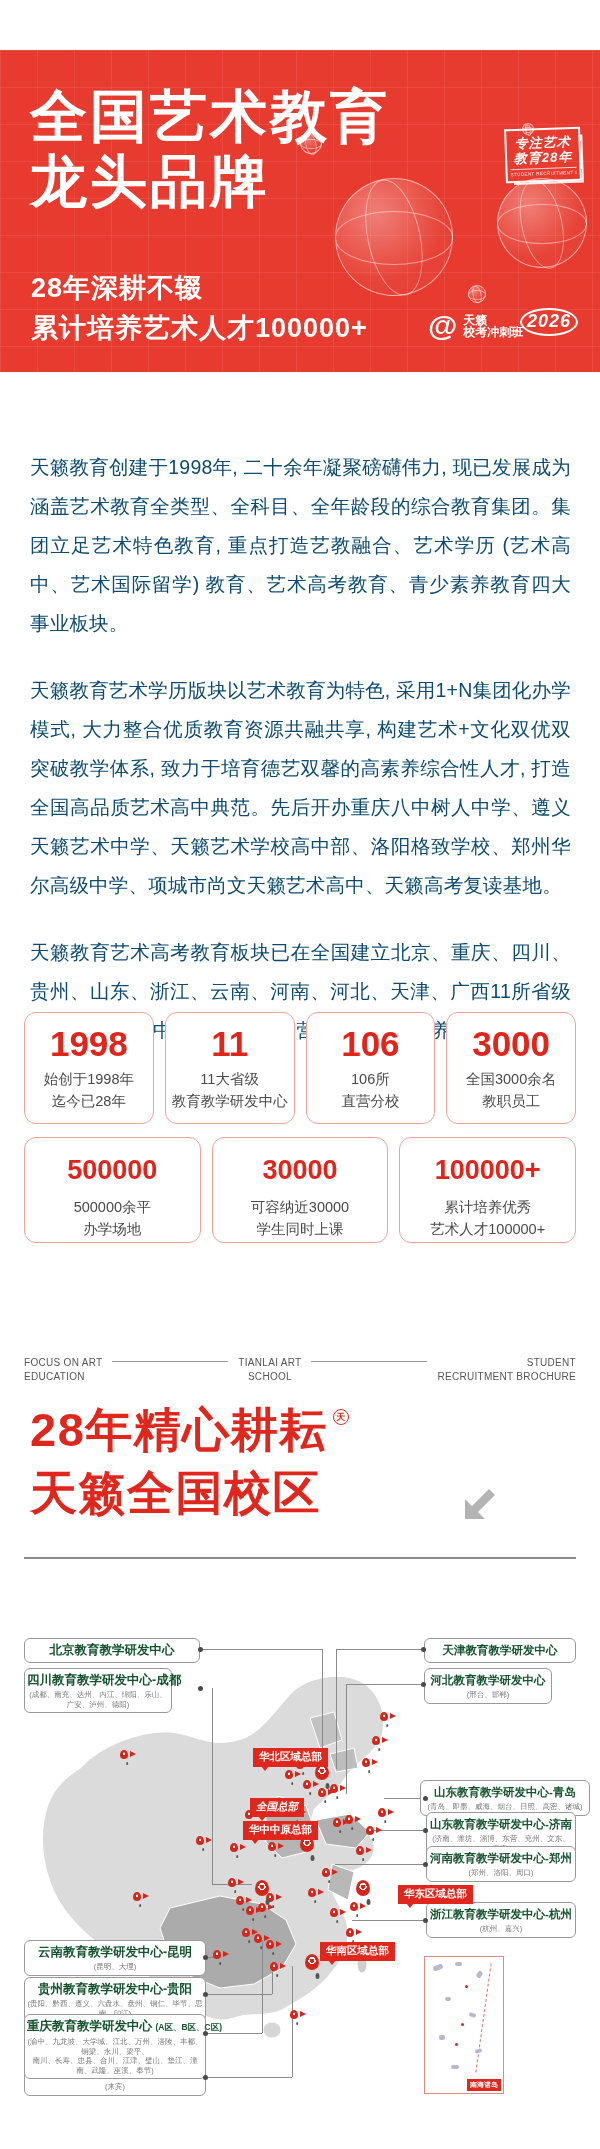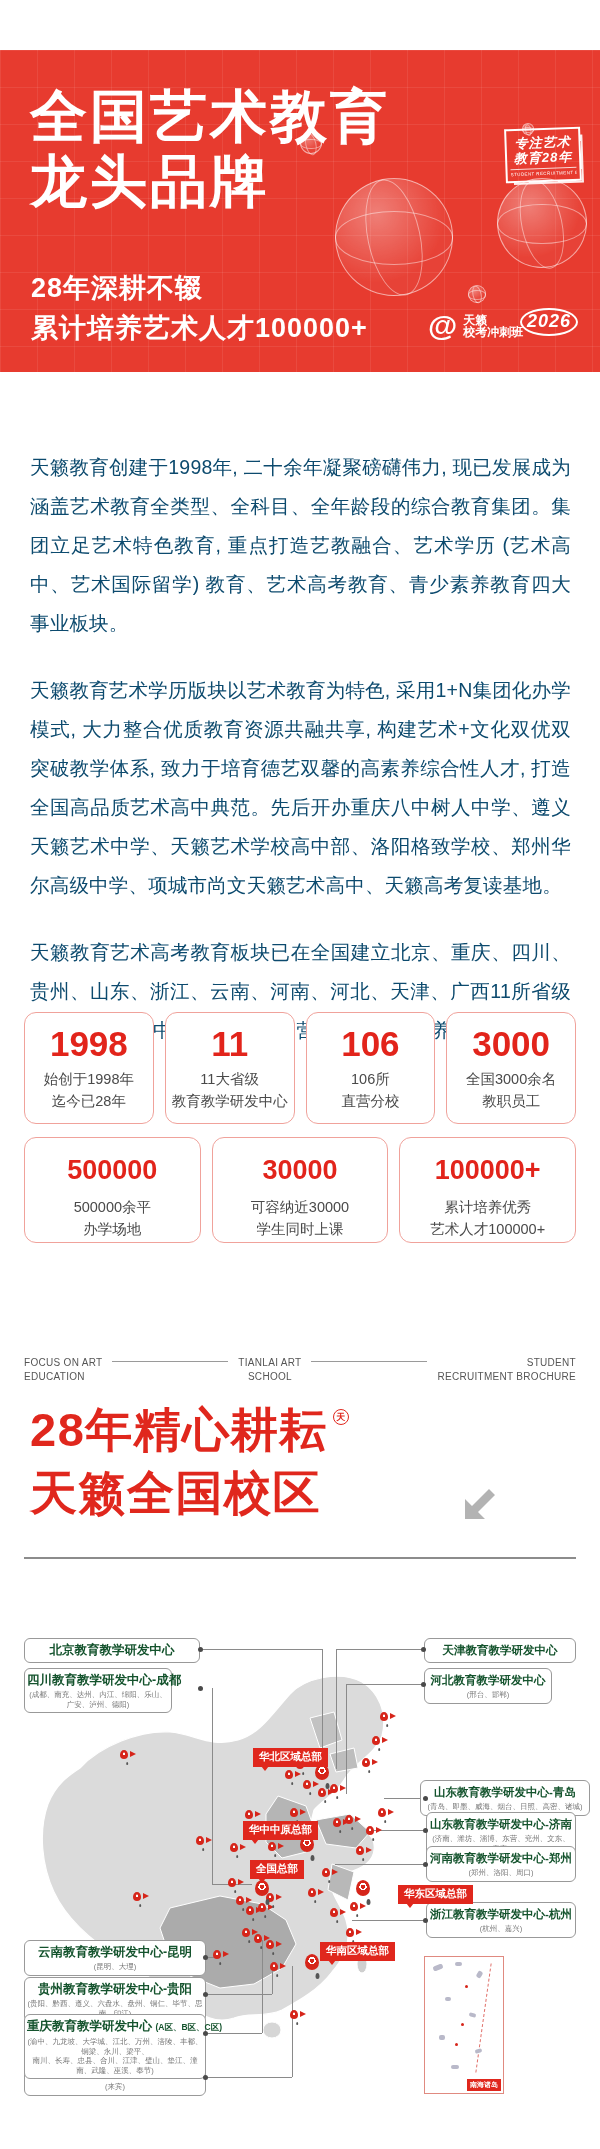--- a/index.html
+++ b/index.html
@@ -313,21 +313,21 @@
   <div class="pin" style="left:270px;top:1962px;"></div>
   <div class="pin" style="left:290px;top:2010px;"></div>
   <div class="pin big" style="left:315px;top:1768px;"></div>
   <div class="pin big" style="left:300px;top:1840px;"></div>
   <div class="pin big" style="left:255px;top:1884px;"></div>
   <div class="pin big" style="left:356px;top:1884px;"></div>
   <div class="pin big" style="left:305px;top:1958px;"></div>
 
   <div class="hq-badge" style="left:253px;top:1748px;">华北区域总部</div>
   <div class="hq-badge" style="left:243px;top:1821px;">华中中原总部</div>
-  <div class="hq-badge" style="left:250px;top:1860px;">全国总部</div>
+  <div class="hq-badge" style="left:250px;top:1798px;font-style:italic;">全国总部</div>
   <div class="hq-badge" style="left:398px;top:1885px;">华东区域总部</div>
   <div class="hq-badge" style="left:320px;top:1942px;">华南区域总部</div>
 
   <div class="map-box" style="left:24px;top:1638px;width:176px;">
     <div class="mb-title">北京教育教学研发中心</div>
   </div>
   <div class="map-box" style="left:24px;top:1668px;width:148px;">
     <div class="mb-title">四川教育教学研发中心-成都</div>
     <div class="mb-cities">(成都、南充、达州、内江、绵阳、乐山、广安、泸州、德阳)</div>
   </div>

